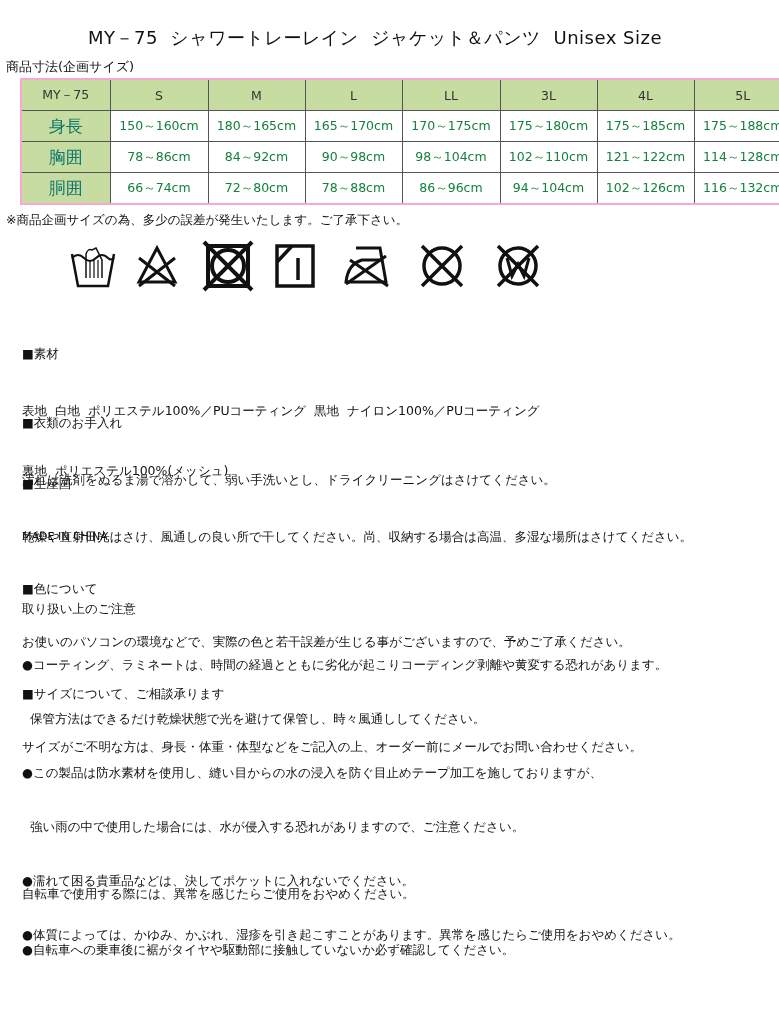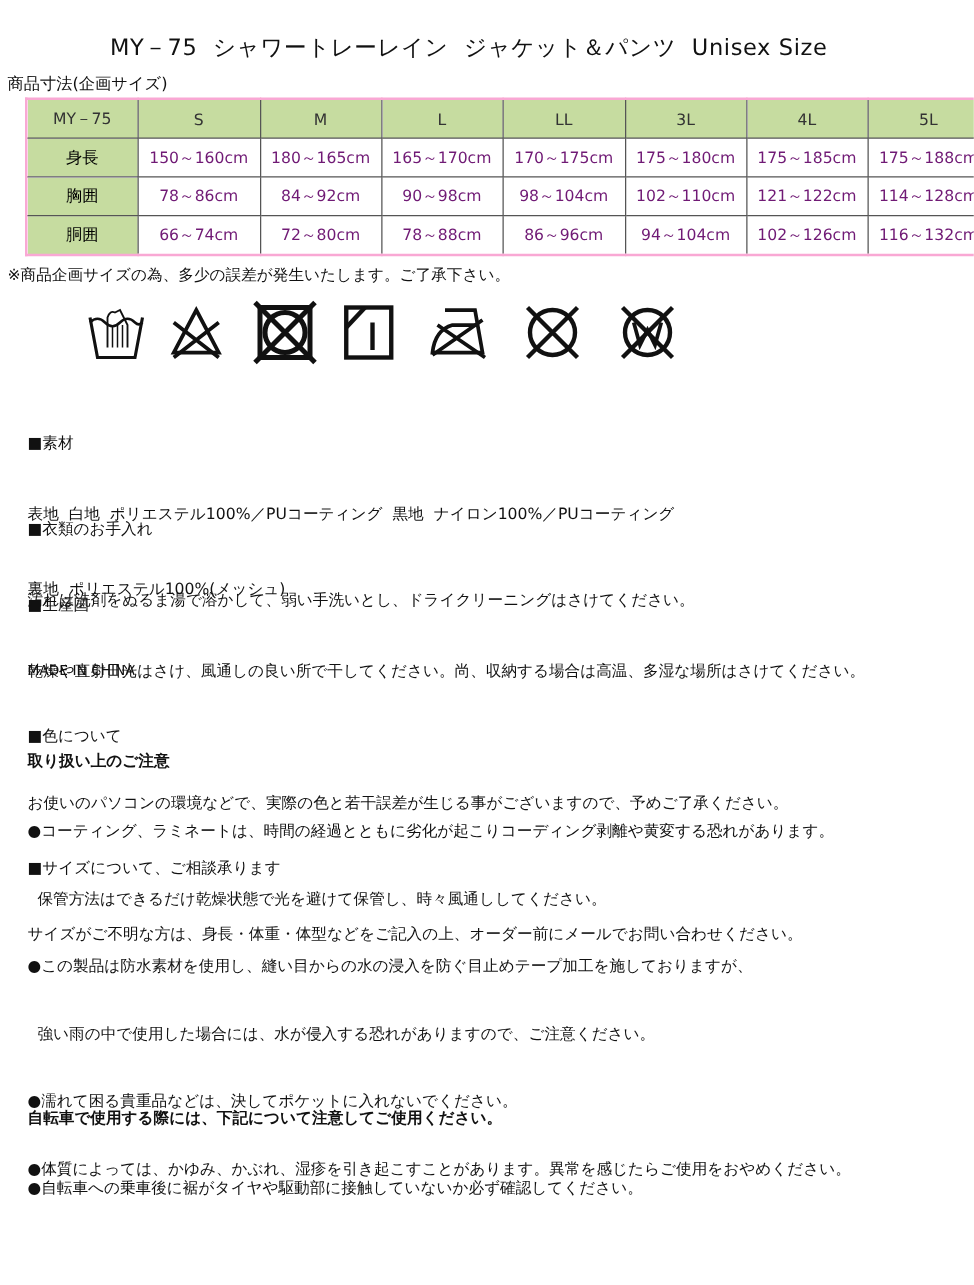--- a/index.html
+++ b/index.html
@@ -4,28 +4,28 @@
 <style>
   html, body { margin:0; padding:0; background:#ffffff; }
   body { width:779px; height:1028px; position:relative; overflow:hidden;
          font-family:"DejaVu Sans", "Liberation Sans", sans-serif; color:#111; }
   .title { position:absolute; top:26px; left:0; width:750px; text-align:center;
            font-size:18px; letter-spacing:0.5px; color:#111; white-space:pre; }
   .subtitle { position:absolute; top:58px; left:6px; font-size:13px; }
   table.size { position:absolute; top:78px; left:20px; width:771px; border-collapse:collapse;
                border:2px solid #f9a8d4; table-layout:fixed; }
   table.size td { border:1px solid #555; text-align:center; font-size:12.5px; height:30px;
-                  padding:0; color:#701a75; white-space:nowrap; overflow:hidden; }
+                  padding:0; color:#15803d; white-space:nowrap; overflow:hidden; }
   table.size tr.head td { background:#c6dca0; color:#333; font-size:12.5px; }
-  table.size td.rowhead { background:#c6dca0; font-size:13px; color:#000000; }
+  table.size td.rowhead { background:#c6dca0; font-size:17px; color:#0f766e; }
   .note { position:absolute; top:212px; left:6px; font-size:12.5px; }
   .icons { position:absolute; top:240px; left:60px; width:500px; height:55px; }
   .icons svg { position:absolute; top:0; }
   .block { position:absolute; left:22px; font-size:12.5px; line-height:19px; white-space:pre; }
-  .bold { font-weight:bold; }
+  .bold { font-weight:normal; }
 </style>
 </head>
 <body>
 
 <div class="title">MY－75  シャワートレーレイン  ジャケット＆パンツ  Unisex Size</div>
 <div class="subtitle">商品寸法(企画サイズ)</div>
 
 <table class="size">
   <colgroup>
     <col style="width:89px">
@@ -158,20 +158,20 @@
   
   
   
   
   
   
   
 </div>
 
 <div class="block" style="top:849px; left:22px; line-height:18px;">
-  <div class="bold" style="margin-bottom:2px">自転車で使用する際には、下記について注意してご使用ください。</div>
+  <div class="bold" style="margin-bottom:2px">自転車で使用する際には、異常を感じたらご使用をおやめください。</div>
   <div>●自転車への乗車後に裾がタイヤや駆動部に接触していないか必ず確認してください。</div>
   
   
   
   
   
 </div>
 
 </body></html>

